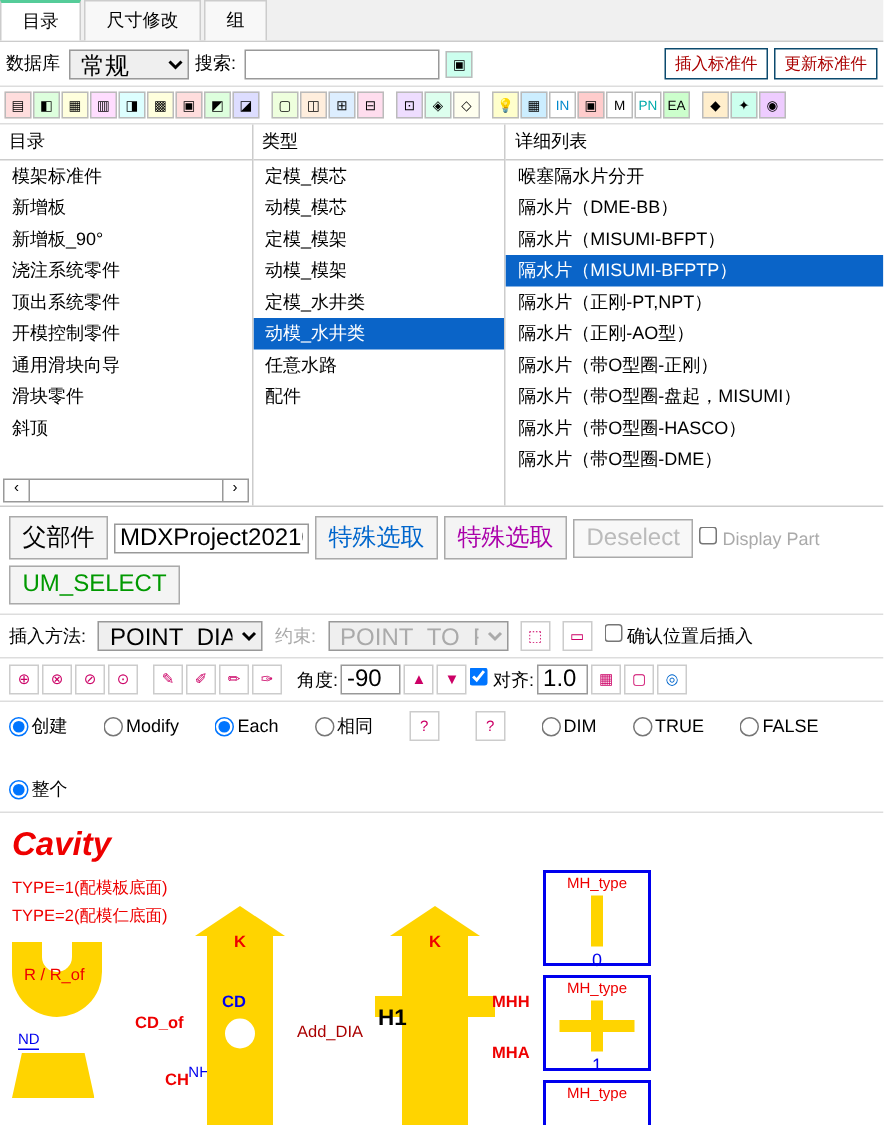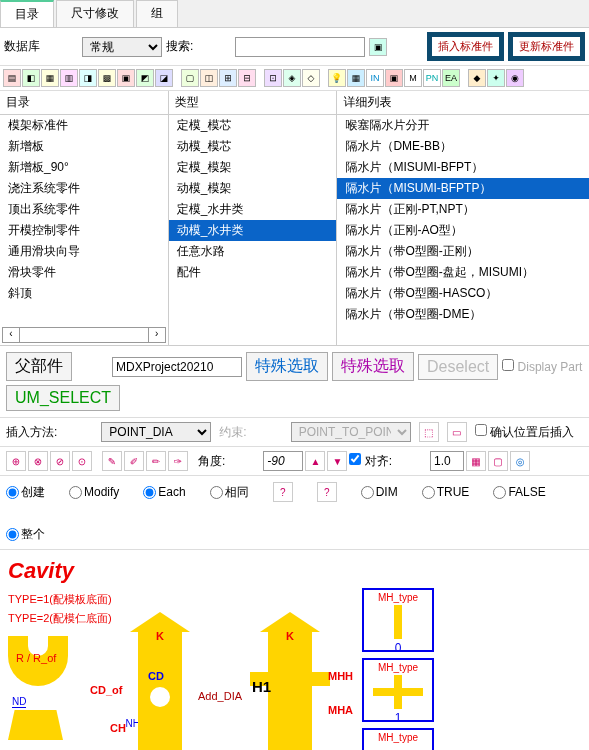--- a/index.html
+++ b/index.html
@@ -2,22 +2,22 @@
 <html><head>
 <meta charset="utf-8">
 <style>
 * { box-sizing: border-box; margin: 0; padding: 0; }
 body { font-family: "Microsoft YaHei", sans-serif; font-size: 12px; background: #fff; width: 589px; }
 .tabs { display: flex; border-bottom: 1px solid #ccc; background: #f0f0f0; }
 .tab { padding: 4px 14px; border: 1px solid #ccc; border-bottom: none; background: #f8f8f8; cursor: pointer; margin-right: 2px; }
 .tab.active { background: #fff; border-top: 2px solid #5c9; }
 .toolbar-row { display: flex; align-items: center; padding: 4px; border-bottom: 1px solid #ddd; gap: 4px; flex-wrap: wrap; }
 .label { margin-right: 2px; }
-select, input[type="text"] { border: 1px solid #999; padding: 1px 3px; font-size: 12px; height: 20px; margin-left: 36px; }
-.btn { border: 5px solid #0c4a6e; background: #fff; color: #a00; padding: 2px 6px; cursor: pointer; font-size: 11px; }
+select, input[type="text"] { border: 1px solid #999; padding: 1px 3px; font-size: 16px; height: 20px; }
+.btn { border: 1px solid #0c4a6e; background: #fff; color: #a00; padding: 2px 6px; cursor: pointer; font-size: 11px; }
 .icon-strip { display: flex; gap: 1px; padding: 3px; border-bottom: 1px solid #ddd; flex-wrap: wrap; }
 .ticon { width: 18px; height: 18px; border: 1px solid #bbb; display: flex; align-items: center; justify-content: center; font-size: 9px; cursor: pointer; }
 .sep { width: 6px; }
 .cols { display: flex; border-bottom: 1px solid #ccc; }
 .col { flex: 1; border-right: 1px solid #ccc; display: flex; flex-direction: column; }
 .col:last-child { border-right: none; }
 .col-head { padding: 3px 6px; border-bottom: 1px solid #ccc; font-weight: normal; }
 .col-body { height: 210px; overflow-y: auto; overflow-x: auto; }
 .list-item { padding: 2px 8px; cursor: pointer; white-space: nowrap; }
 .list-item.sel { background: #0a64c8; color: #fff; }
@@ -190,21 +190,21 @@
   <span class="si">⊗</span>
   <span class="si">⊘</span>
   <span class="si">⊙</span>
   <span class="sep"></span>
   <span class="si">✎</span>
   <span class="si">✐</span>
   <span class="si">✏</span>
   <span class="si">✑</span>
   <span class="sep"></span>
   <span>角度:</span>
-  <input type="text" style="width: 40px; font-style: italic;" value="-90">
+  <input type="text" style="width: 40px;" value="-90">
   <span class="si">▲</span>
   <span class="si">▼</span>
   <label><input type="checkbox" class="chk" checked="" style=""> <span>对齐:</span></label>
   <input type="text" style="width: 34px;" value="1.0">
   <span class="si">▦</span>
   <span class="si">▢</span>
   <span class="si" style="color:#06c">◎</span>
 </div>
 
 <div class="radio-row">

